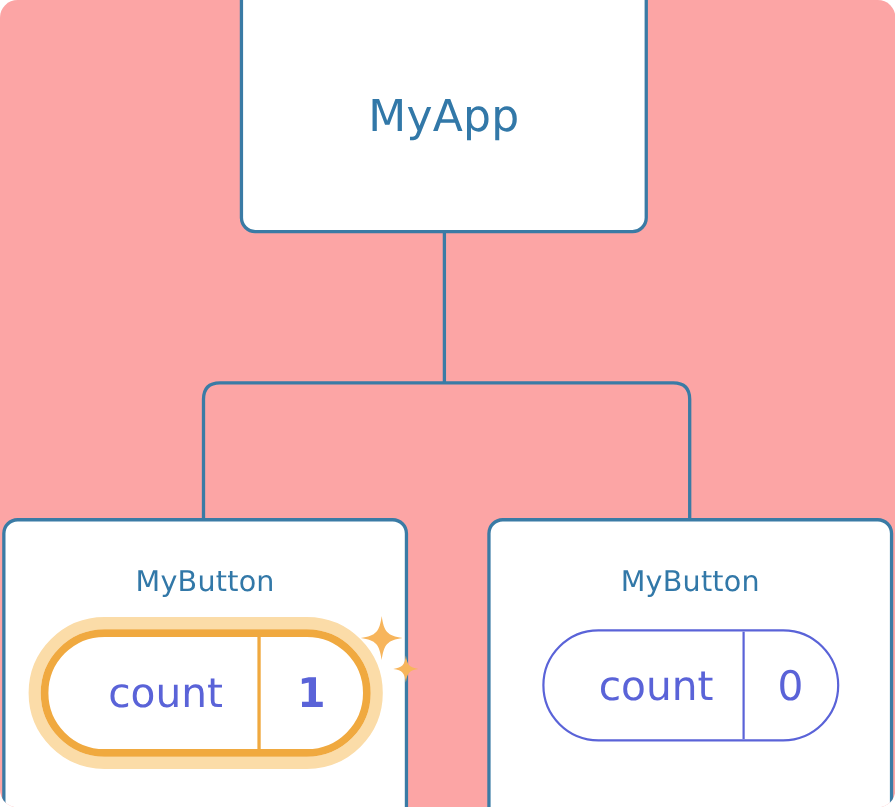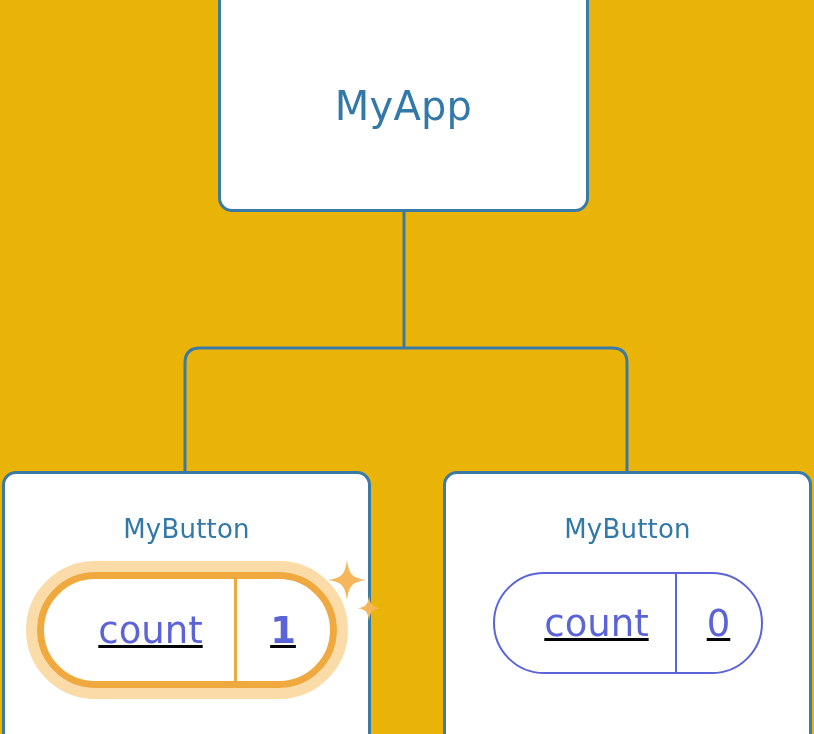--- a/index.html
+++ b/index.html
@@ -11,22 +11,23 @@
     width: 814px;
     height: 734px;
     overflow: hidden;
     font-family: "DejaVu Sans", "Liberation Sans", sans-serif;
   }
 
   #stage {
     position: relative;
     width: 814px;
     height: 734px;
-    background: #eab308;
+    background: #fca5a5;
     overflow: hidden;
+    border-radius: 16px;
   }
 
   
   #connectors {
     position: absolute;
     left: 0;
     top: 0;
     width: 814px;
     height: 734px;
     z-index: 1;
@@ -76,21 +77,20 @@
     padding-top: 42px;
   }
   #card-child-left  { left: 2px;   width: 369px; }
   #card-child-right { left: 443px; width: 369px; }
 
   
   .pill-wrap {
     position: relative;
     margin-top: 30px;
     display: inline-block;
-    text-decoration: underline;
   }
 
   .pill {
     position: relative;
     display: flex;
     align-items: stretch;
     height: 102px;
     box-sizing: border-box;
     border: 2px solid #5a63d8;
     border-radius: 51px;

